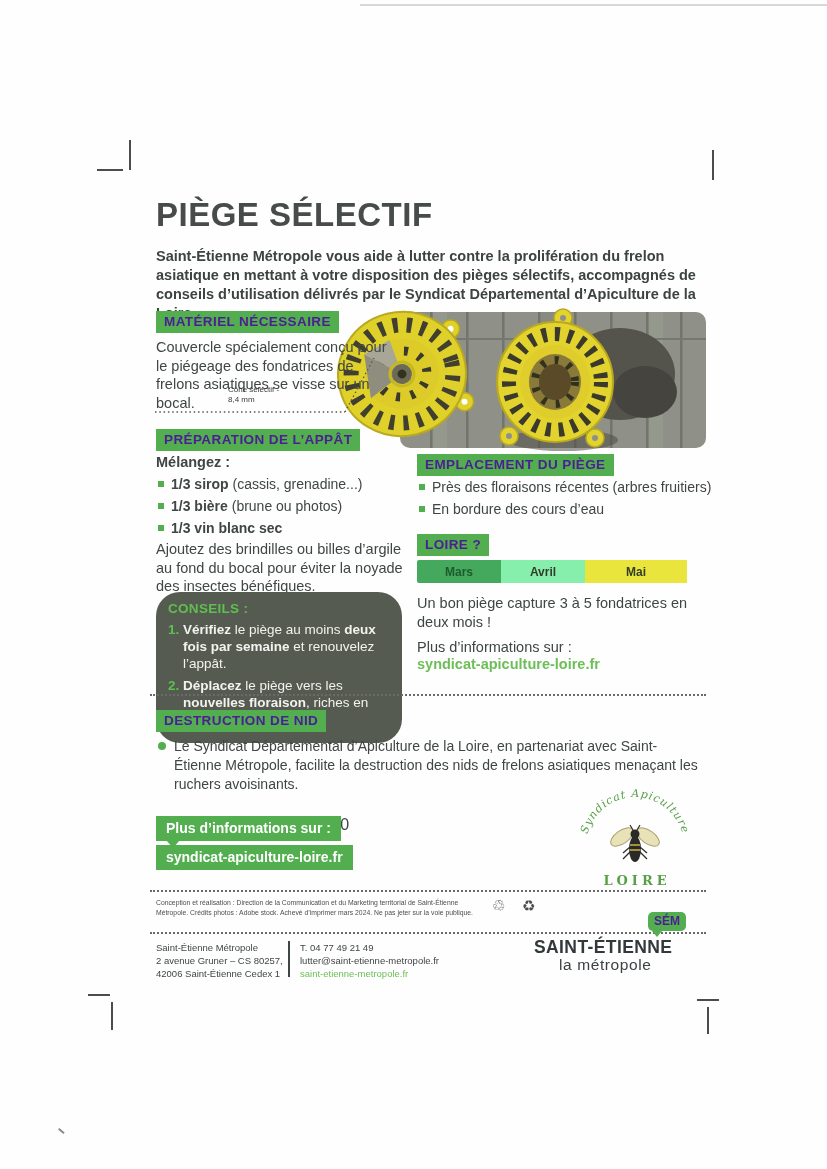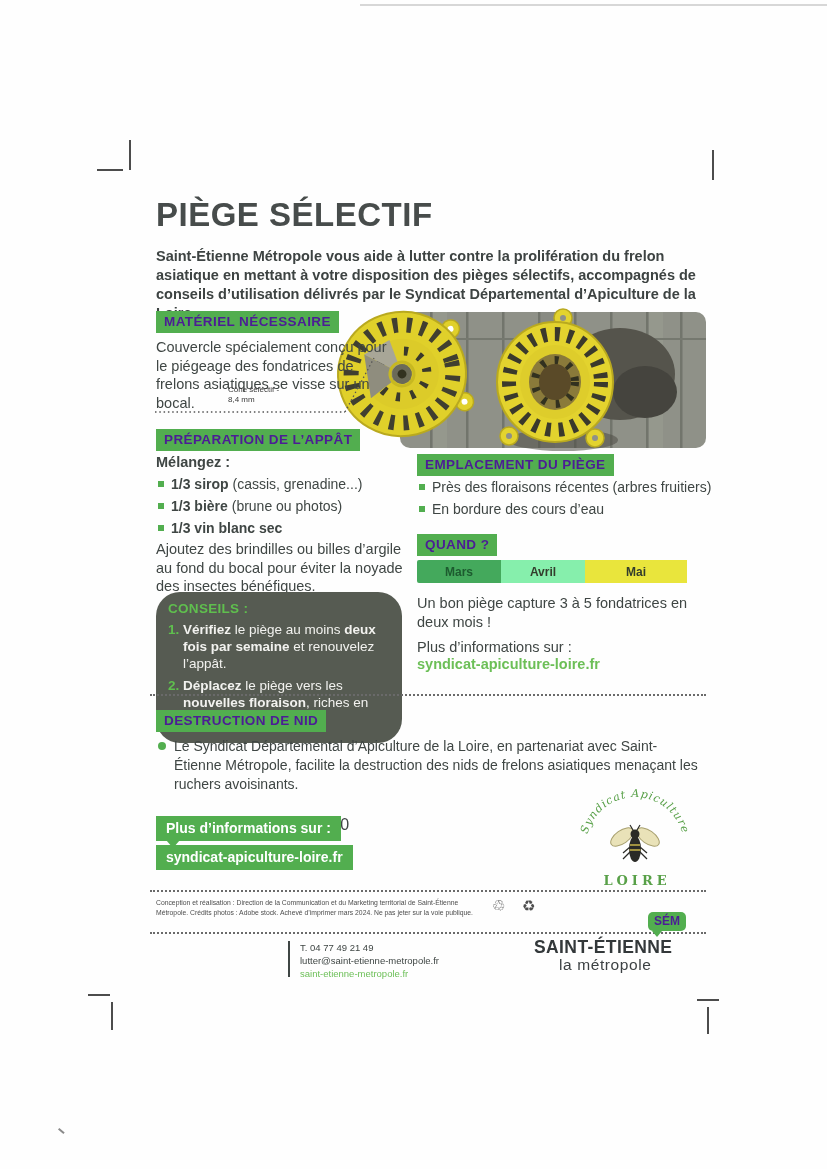--- a/index.html
+++ b/index.html
@@ -166,21 +166,21 @@
   </div>
 
   <div class="abs sec-h" style="left:417px;top:454px;">EMPLACEMENT DU PIÈGE</div>
   <div class="place-item" style="left:419px;top:478px;">
     <span class="sq-bullet"></span><span>Près des floraisons récentes (arbres fruitiers)</span>
   </div>
   <div class="place-item" style="left:419px;top:500px;">
     <span class="sq-bullet"></span><span>En bordure des cours d’eau</span>
   </div>
 
-  <div class="abs sec-h" style="left:417px;top:534px;">QUAND ?</div>
+  <div class="abs sec-h" style="left:417px;top:534px;">LOIRE ?</div>
   <div class="abs month-bar">
     <div class="month m0">Mars</div>
     <div class="month m1">Avril</div>
     <div class="month m2">Mai</div>
   </div>
   <div class="abs body-txt" style="left:417px;top:594px;width:280px;">Un bon piège capture 3 à 5 fondatrices en deux mois !</div>
   <div class="abs body-txt" style="left:417px;top:638px;">Plus d’informations sur :</div>
   <a class="abs link-green" style="left:417px;top:656px;font-size:14.5px;" href="#">syndicat-apiculture-loire.fr</a>
 
   <div class="abs dotted-sep" style="left:150px;top:694px;width:556px;"></div>
@@ -225,20 +225,25 @@
 
   <div class="abs smallprint">
     <div>Conception et réalisation : Direction de la Communication et du Marketing territorial de Saint-Étienne</div>
     <div>Métropole. Crédits photos : Adobe stock. Achevé d’imprimer mars 2024. Ne pas jeter sur la voie publique.</div>
   </div>
   <span class="abs recycle" style="left:492px;top:897px;">♲</span>
   <span class="abs recycle" style="left:522px;top:897px;">♻</span>
 
   <div class="abs dotted-sep" style="left:150px;top:932px;width:556px;"></div>
 
+  <div class="abs footer-col" style="left:156px;top:941px;">
+    <div>Saint-Étienne Métropole</div>
+    <div>2 avenue Gruner – CS 80257,</div>
+    <div>42006 Saint-Étienne Cedex 1</div>
+  </div>
   <div class="abs footer-divider"></div>
   <div class="abs footer-col" style="left:300px;top:941px;">
     <div>T. 04 77 49 21 49</div>
     <a href="#" style="color:#3f4644;text-decoration:none;display:block;">lutter@saint-etienne-metropole.fr</a>
     <a href="#" class="link-green" style="display:block;font-weight:400;">saint-etienne-metropole.fr</a>
   </div>
   <div class="abs sem-badge">SÉM</div>
   <div class="abs sem-tail"></div>
   <div class="abs brand-name">SAINT-ÉTIENNE</div>
   <div class="abs brand-sub">la métropole</div>

